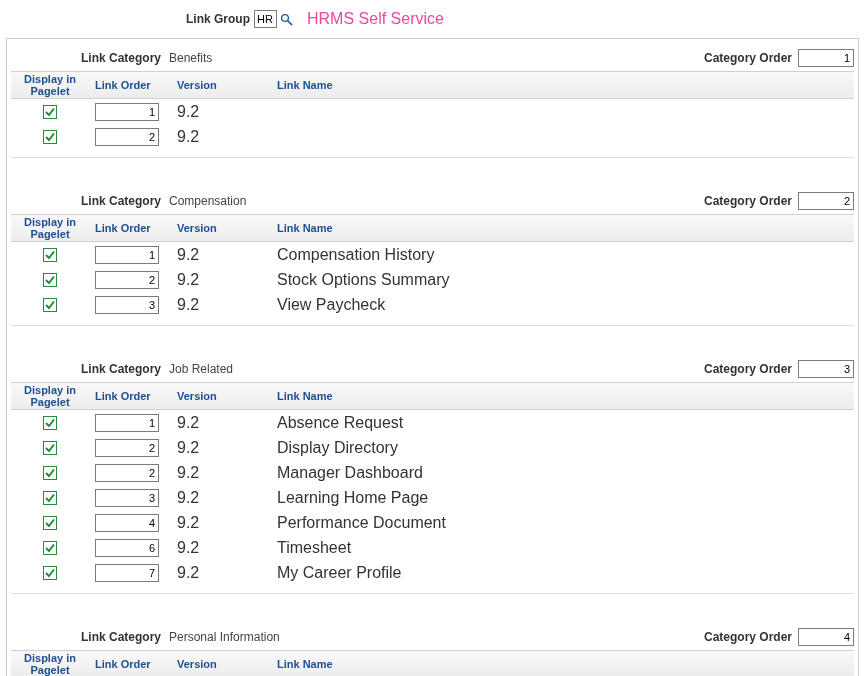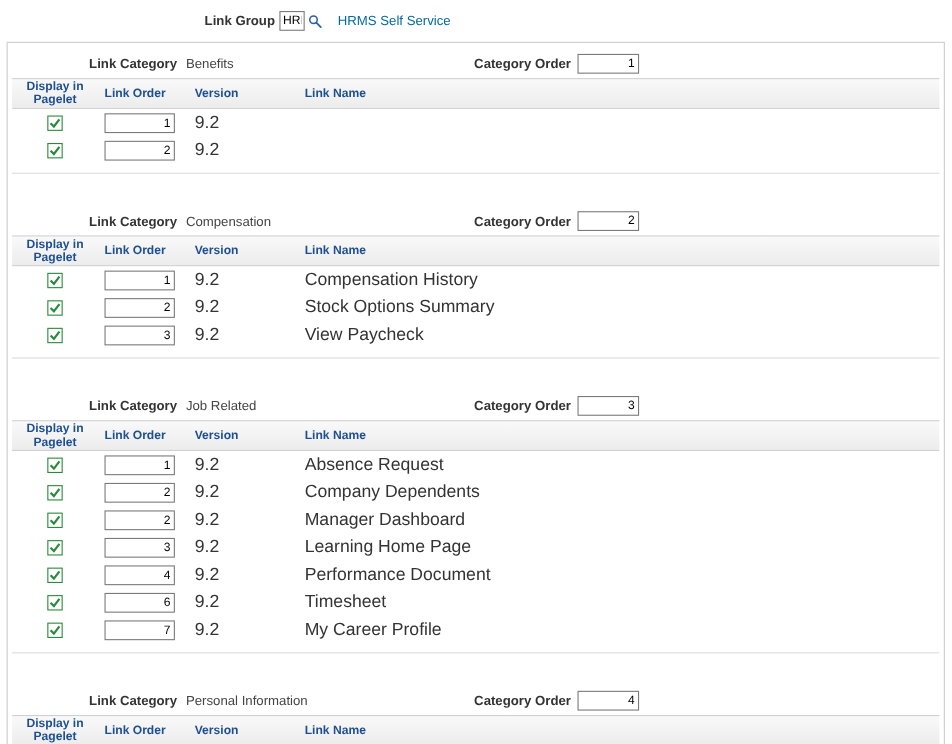--- a/index.html
+++ b/index.html
@@ -41,33 +41,34 @@
     display: inline-flex;
     align-items: center;
     justify-content: center;
     margin-left: 2px;
     cursor: pointer;
     color: #2b5fa3;
   }
   .lookup-icon svg { display:block; }
   .lg-desc {
     margin-left: 14px;
-    color: #0369a1;
-    font-size: 12px;
+    color: #ec4899;
+    font-size: 16px;
   }
   .outer-box {
     border: 1px solid #ccc;
     padding: 4px 4px 8px 4px;
   }
   .cat-block { margin-bottom: 28px; }
   .cat-block:last-child { margin-bottom: 0; }
   .cat-hdr {
     display: flex;
     align-items: center;
     padding: 6px 0 4px 0;
+    justify-content: space-between;
   }
   .cat-hdr-left {
     display: flex;
     align-items: center;
     width: 420px;
   }
   .cat-hdr-label {
     font-weight: bold;
     width: 158px;
     text-align: right;
@@ -344,21 +345,21 @@
               </svg>
             </span>
           </div>
           <div class="col col-order">
             <input type="text" class="order-field" value="2" style="">
           </div>
           <div class="col col-version">
             <span class="val">9.2</span>
           </div>
           <div class="col col-name">
-            <span class="val">Company Dependents</span>
+            <span class="val">Display Directory</span>
           </div>
         </div>
         <div class="row">
           <div class="col col-display">
             <span class="chk">
               <svg width="12" height="12" viewBox="0 0 12 12">
                 <polyline points="2,6 5,9 10,2.5" fill="none" stroke="#288a3b" stroke-width="2"></polyline>
               </svg>
             </span>
           </div>

